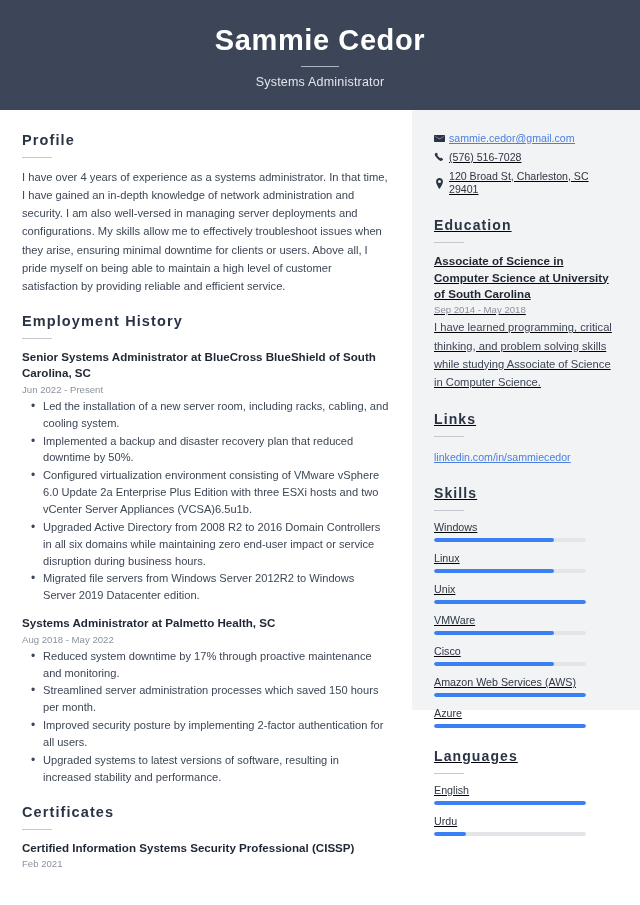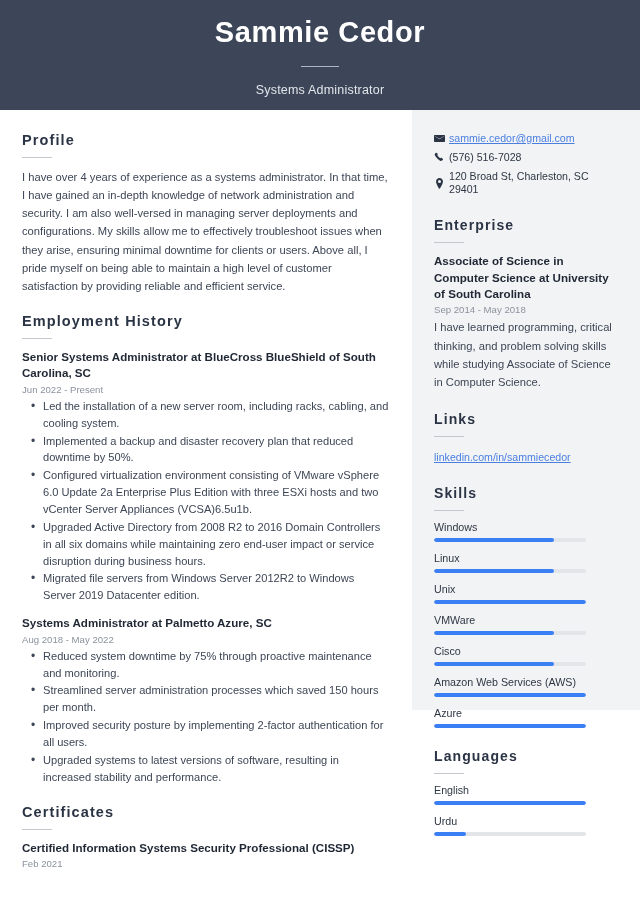--- a/index.html
+++ b/index.html
@@ -21,21 +21,20 @@
 
   
   .header {
     height: 110px;
     background: #3c4658;
     display: flex;
     flex-direction: column;
     align-items: center;
     justify-content: center;
     padding-top: 4px;
-    gap: 8px;
   }
   .header-name {
     color: #ffffff;
     font-size: 29px;
     font-weight: bold;
     letter-spacing: 0.6px;
     line-height: 1.1;
   }
   .header-rule {
     width: 38px;
@@ -57,20 +56,21 @@
   }
   .main {
     width: 412px;
     background: #ffffff;
     padding: 22px 22px 0 22px;
   }
   .sidebar {
     width: 228px;
     background: #f2f3f5;
     padding: 22px 20px 0 22px;
+    text-decoration: underline;
   }
 
   
   .section { margin-bottom: 18px; }
   .section-heading {
     color: #2b3445;
     font-size: 14.5px;
     font-weight: bold;
     letter-spacing: 1.1px;
   }
@@ -214,24 +214,24 @@
           <ul class="bullets">
             <li>Led the installation of a new server room, including racks, cabling, and cooling system.</li>
             <li>Implemented a backup and disaster recovery plan that reduced downtime by 50%.</li>
             <li>Configured virtualization environment consisting of VMware vSphere 6.0 Update 2a Enterprise Plus Edition with three ESXi hosts and two vCenter Server Appliances (VCSA)6.5u1b.</li>
             <li>Upgraded Active Directory from 2008 R2 to 2016 Domain Controllers in all six domains while maintaining zero end-user impact or service disruption during business hours.</li>
             <li>Migrated file servers from Windows Server 2012R2 to Windows Server 2019 Datacenter edition.</li>
           </ul>
         </div>
 
         <div class="entry">
-          <div class="entry-title">Systems Administrator at Palmetto Azure, SC</div>
+          <div class="entry-title">Systems Administrator at Palmetto Health, SC</div>
           <div class="entry-date">Aug 2018 - May 2022</div>
           <ul class="bullets">
-            <li>Reduced system downtime by 75% through proactive maintenance and monitoring.</li>
+            <li>Reduced system downtime by 17% through proactive maintenance and monitoring.</li>
             <li>Streamlined server administration processes which saved 150 hours per month.</li>
             <li>Improved security posture by implementing 2-factor authentication for all users.</li>
             <li>Upgraded systems to latest versions of software, resulting in increased stability and performance.</li>
           </ul>
         </div>
       </div>
 
       <div class="section">
         <div class="section-heading">Certificates</div>
         <div class="heading-rule"></div>
@@ -272,21 +272,21 @@
             <svg width="11" height="11" viewBox="0 0 16 16" fill="currentColor" aria-hidden="true">
               <path d="M8 0C5.2 0 3 2.2 3 5c0 3.6 4.3 10.3 4.5 10.6.1.2.4.2.5 0C8.7 15.3 13 8.6 13 5c0-2.8-2.2-5-5-5zm0 7.2A2.2 2.2 0 1 1 8 2.8a2.2 2.2 0 0 1 0 4.4z"></path>
             </svg>
           </span>
           <span class="contact-text">120 Broad St, Charleston, SC 29401</span>
         </div>
 
       </div>
 
       <div class="sidebar-block">
-        <div class="section-heading">Enterprise</div>
+        <div class="section-heading">Education</div>
         <div class="heading-rule"></div>
         <div class="entry">
           <div class="entry-title">Associate of Science in Computer Science at University of South Carolina</div>
           <div class="entry-date">Sep 2014 - May 2018</div>
           <div class="para">I have learned programming, critical thinking, and problem solving skills while studying Associate of Science in Computer Science.</div>
         </div>
       </div>
 
       <div class="sidebar-block">
         <div class="section-heading">Links</div>

